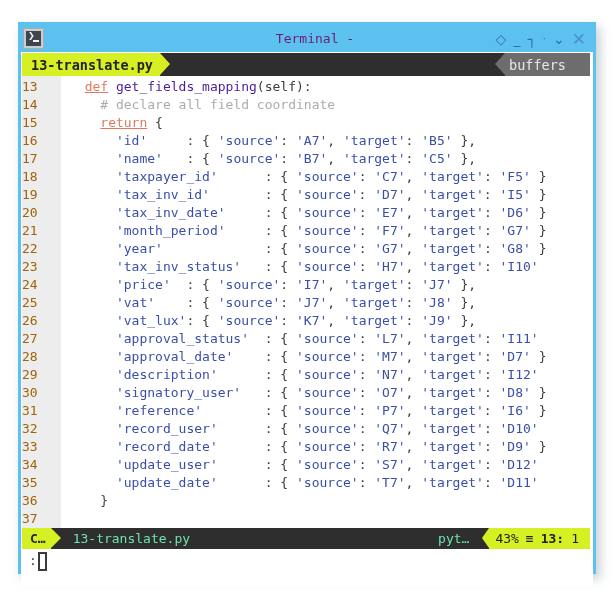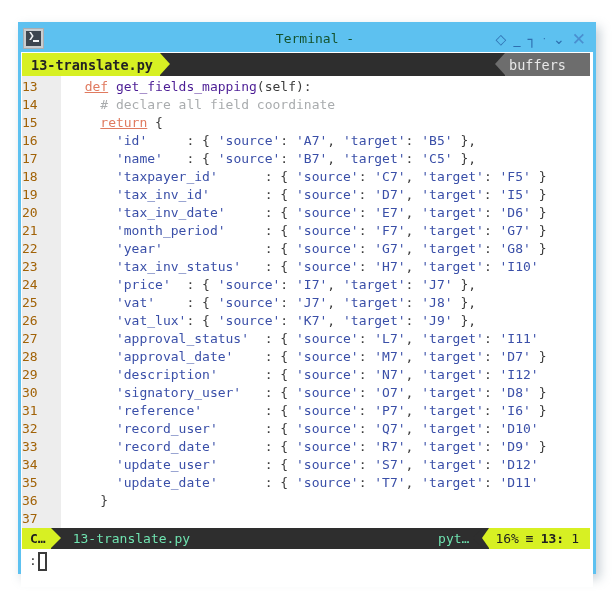--- a/index.html
+++ b/index.html
@@ -48,21 +48,21 @@
     position: absolute; left: 2px; top: 1px;
     font-family: "DejaVu Sans", sans-serif;
   }
   .term-icon .glyph::after {
     content: "";
     position: absolute; left: 7px; top: 9px;
     width: 6px; height: 2px; background: #f2f4f6;
   }
   .title-text {
     position: absolute; left: 16px; right: 0; text-align: center;
-    color: #14532d; font-size: 13px; letter-spacing: 0px;
+    color: #701a75; font-size: 13px; letter-spacing: 0px;
     font-family: "DejaVu Sans Mono", monospace;
     pointer-events: none;
   }
   .wbtns {
     margin-left: auto; display: flex; align-items: center;
     gap: 7px; z-index: 2; padding-right: 3px;
   }
   .wbtn {
     color: #2e6fb0; font-size: 14px; line-height: 14px;
     font-family: "DejaVu Sans", sans-serif;
@@ -284,21 +284,21 @@
       </div>
 
       <div class="statusline">
         <div class="sl-mode">C…</div>
         <div class="sl-arrow-mode"></div>
         <div class="sl-file">13-translate.py</div>
         <div class="sl-ft">pyt…</div>
         <div class="sl-arrow-r"></div>
         <div class="sl-arrow-r2"></div>
         <div class="sl-right">
-          <span>16%</span>
+          <span>43%</span>
           <span>≡</span>
           <span class="bold">13:</span>
           <span>1</span>
         </div>
       </div>
 
       <div class="cmdline">
         <span class="cmd-colon">:</span>
         <span class="cmd-cursor"></span>
       </div>

